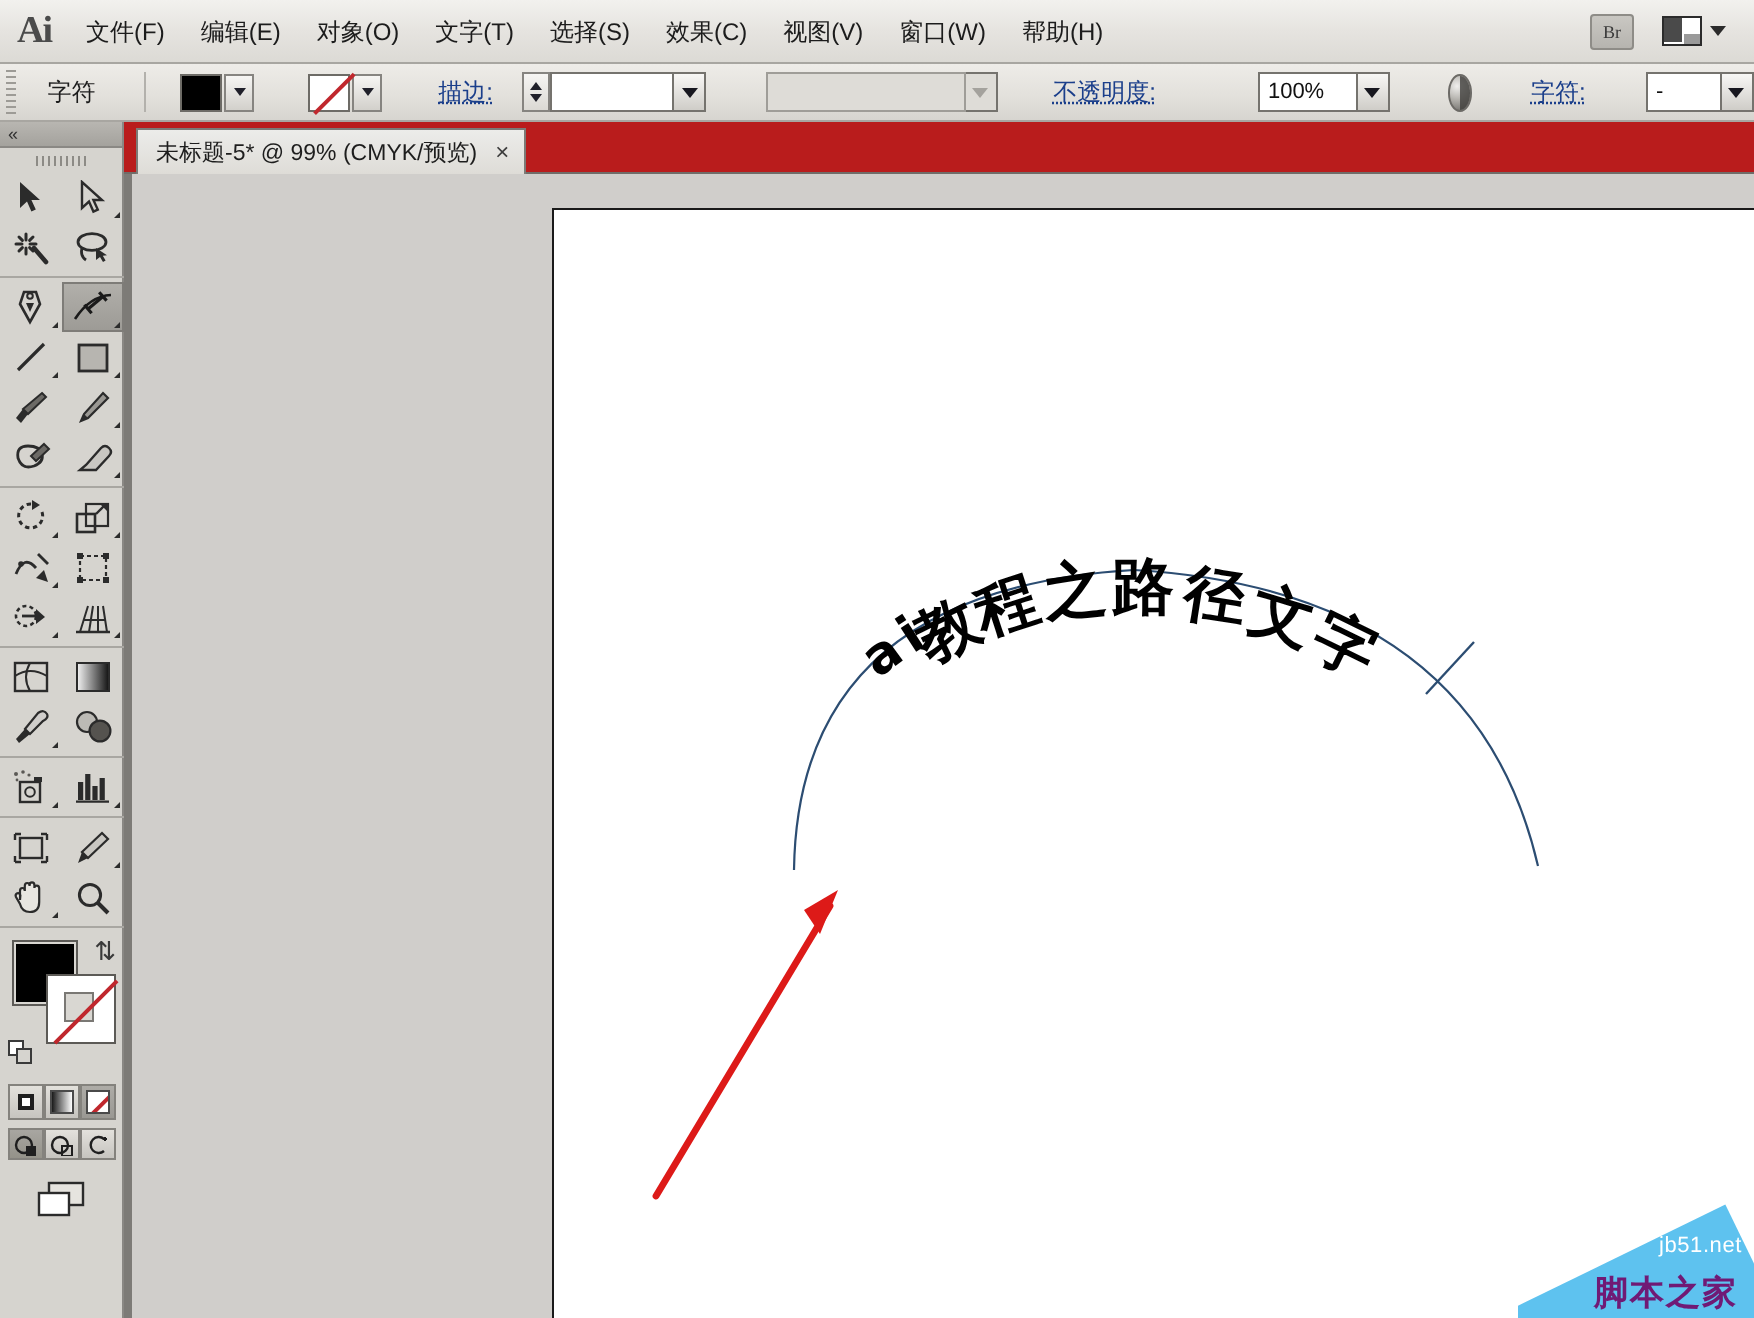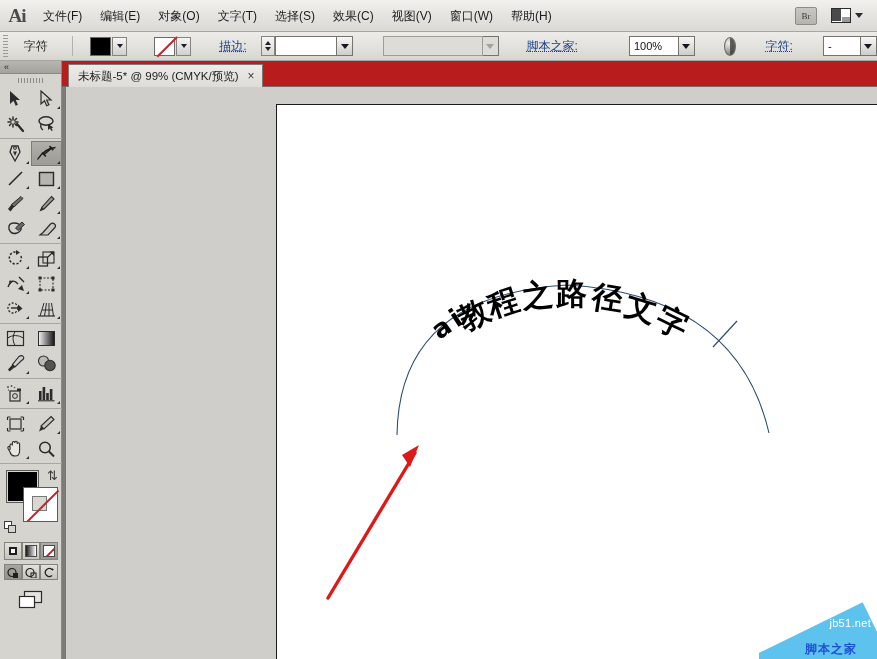--- a/index.html
+++ b/index.html
@@ -242,21 +242,21 @@
   }
   .wm-band {
     position:absolute; right:-26px; bottom:-26px; width:175px; height:92px;
     background:#5ec2ef; transform:rotate(-26deg); transform-origin:bottom right;
   }
   .wm-url {
     position:absolute; right:6px; bottom:30px; font-size:11px; color:#ffffff;
     font-family:"Liberation Sans",sans-serif; letter-spacing:.3px;
   }
   .wm-cn {
-    position:absolute; right:20px; bottom:4px; font-size:12px; color:#1d4ed8;
+    position:absolute; right:8px; bottom:4px; font-size:17px; color:#701a75;
     font-weight:bold; letter-spacing:1px; line-height:1;
   }
 </style>
 </head>
 <body>
 
 <div id="app">
 
   <div class="menubar">
     <div class="ai-logo">Ai</div>
@@ -312,21 +312,21 @@
 
     <div style="width:12px"></div>
     <div style="display:flex;align-items:center;">
       <span class="field disabled" style="width:100px;"></span>
       <span class="drop-btn disabled">
           <i></i>
         </span>
     </div>
 
     <div style="width:10px"></div>
-    <div class="cb-link">脚本之家:</div>
+    <div class="cb-link">不透明度:</div>
     <div style="display:flex;align-items:flex-end;padding-left:36px;">
       <span class="field" style="width:50px;">100%</span>
       <span class="drop-btn">
           <i></i>
         </span>
     </div>
 
     <div style="width:12px"></div>
     <span class="opacity-knob"></span>
 

